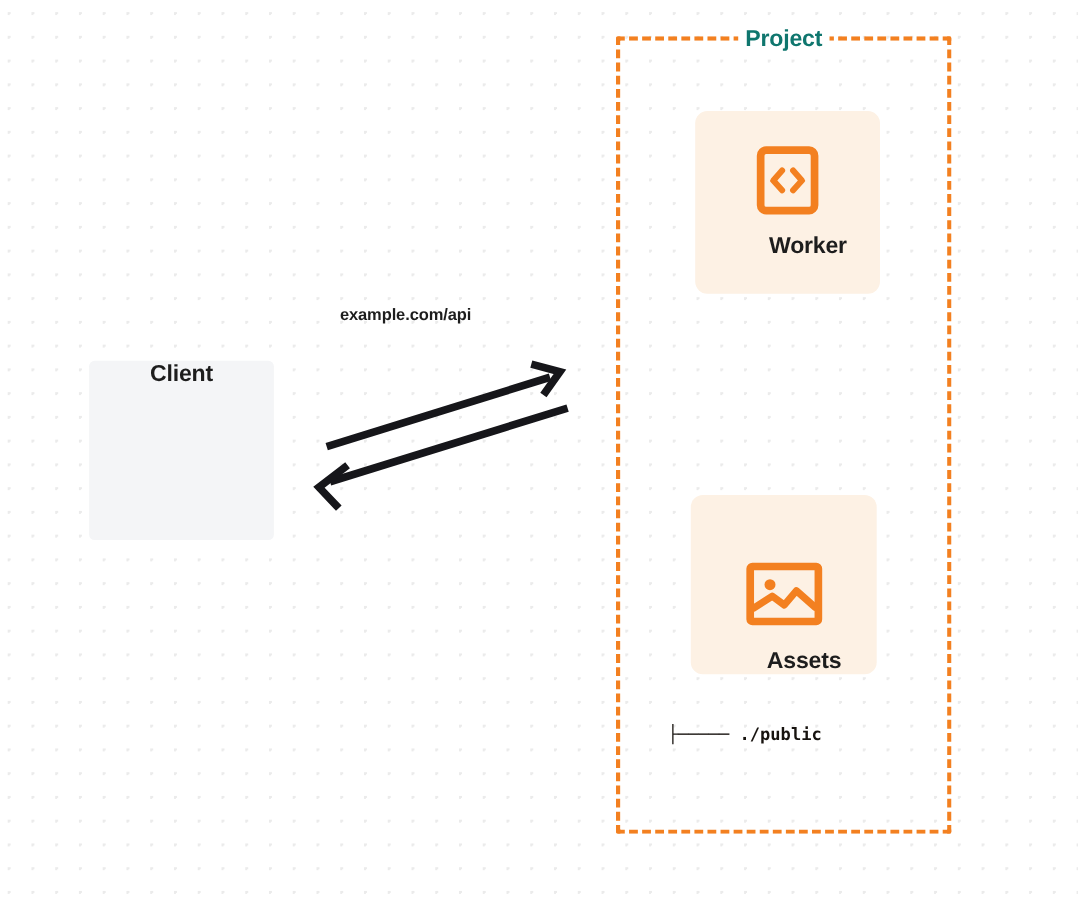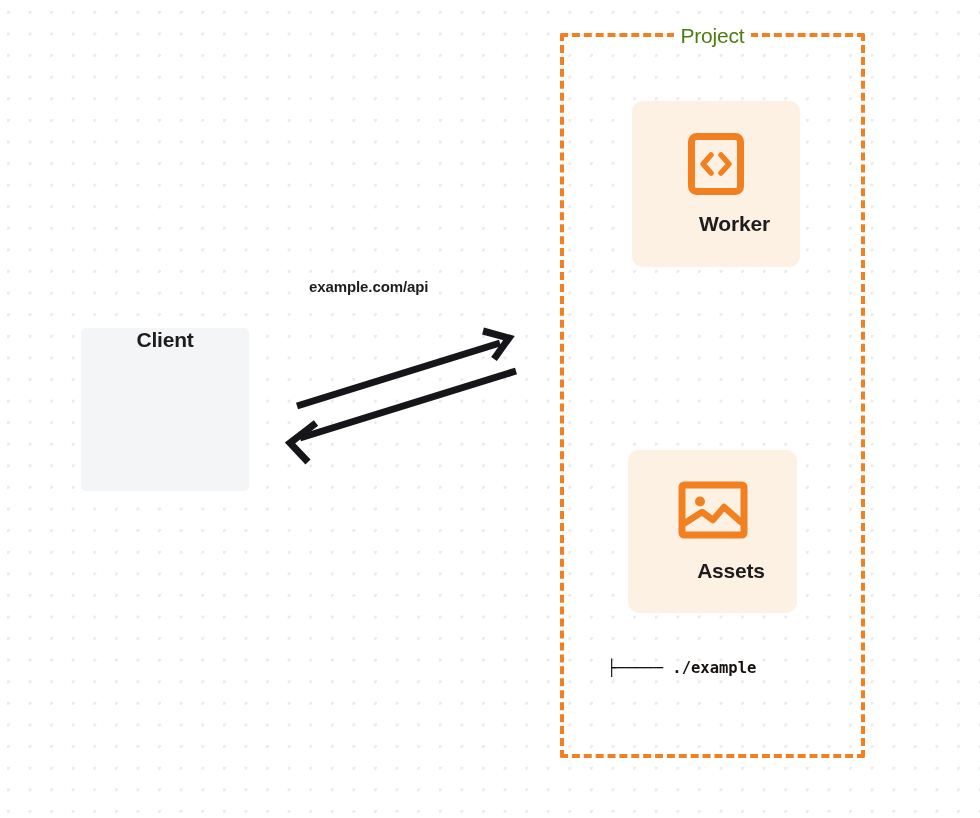--- a/index.html
+++ b/index.html
@@ -77,22 +77,22 @@
     box-sizing: border-box;
   }
   .project-title {
     position: absolute;
     left: 50%;
     top: -13px;
     transform: translateX(-50%);
     background-color: #ffffff;
     padding: 0 7px;
     font-size: 21px;
-    font-weight: 400;
-    color: #4d7c0f;
+    font-weight: 700;
+    color: #0f766e;
     letter-spacing: -0.2px;
     white-space: nowrap;
   }
 
   
   .card {
     position: absolute;
     background-color: #fdf1e4;
     border-radius: 11px;
     display: flex;
@@ -104,20 +104,21 @@
     left: 632px;
     top: 101px;
     width: 168px;
     height: 166px;
   }
   .card-assets {
     left: 628px;
     top: 450px;
     width: 169px;
     height: 163px;
+    justify-content: flex-end;
   }
   .card-icon {
     width: 58px;
     height: 64px;
     display: flex;
     align-items: center;
     justify-content: center;
     margin-bottom: 16px;
   }
   .card-icon-assets {
@@ -191,17 +192,17 @@
       <svg width="70" height="58" viewBox="0 0 70 58">
         <rect x="4" y="4" width="62" height="50" rx="2" ry="2" fill="none" stroke="#f38020" stroke-width="7"></rect>
         <circle cx="22" cy="20.5" r="5" fill="#f38020"></circle>
         <polyline points="7,42 24,31 35,39 46,26 63,41" fill="none" stroke="#f38020" stroke-width="6.5" stroke-linecap="round" stroke-linejoin="round"></polyline>
       </svg>
     </div>
     <span class="card-label">Assets</span>
   </div>
 
   <div class="file-tree">
-    <span class="file-tree-row">├───── ./example</span>
+    <span class="file-tree-row">├───── ./public</span>
     
   </div>
 
 </div>
 
 </body></html>

